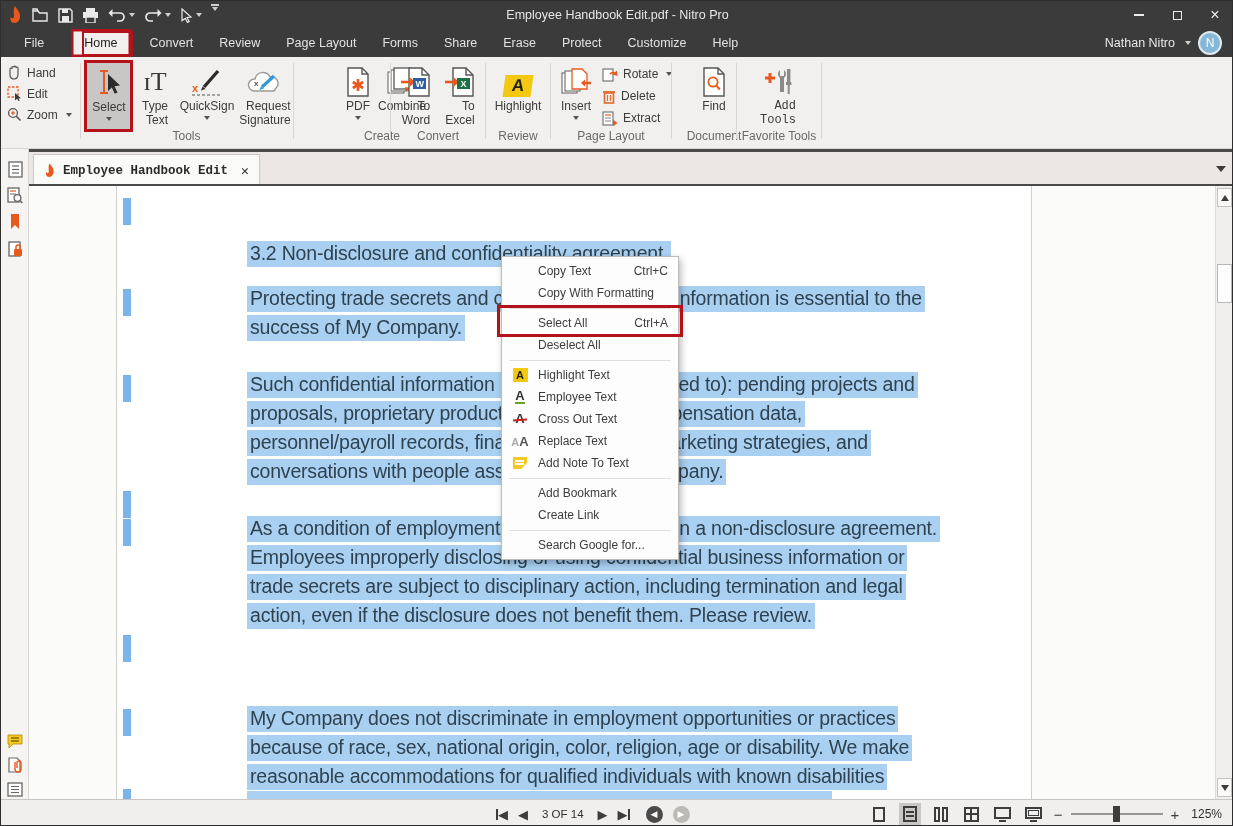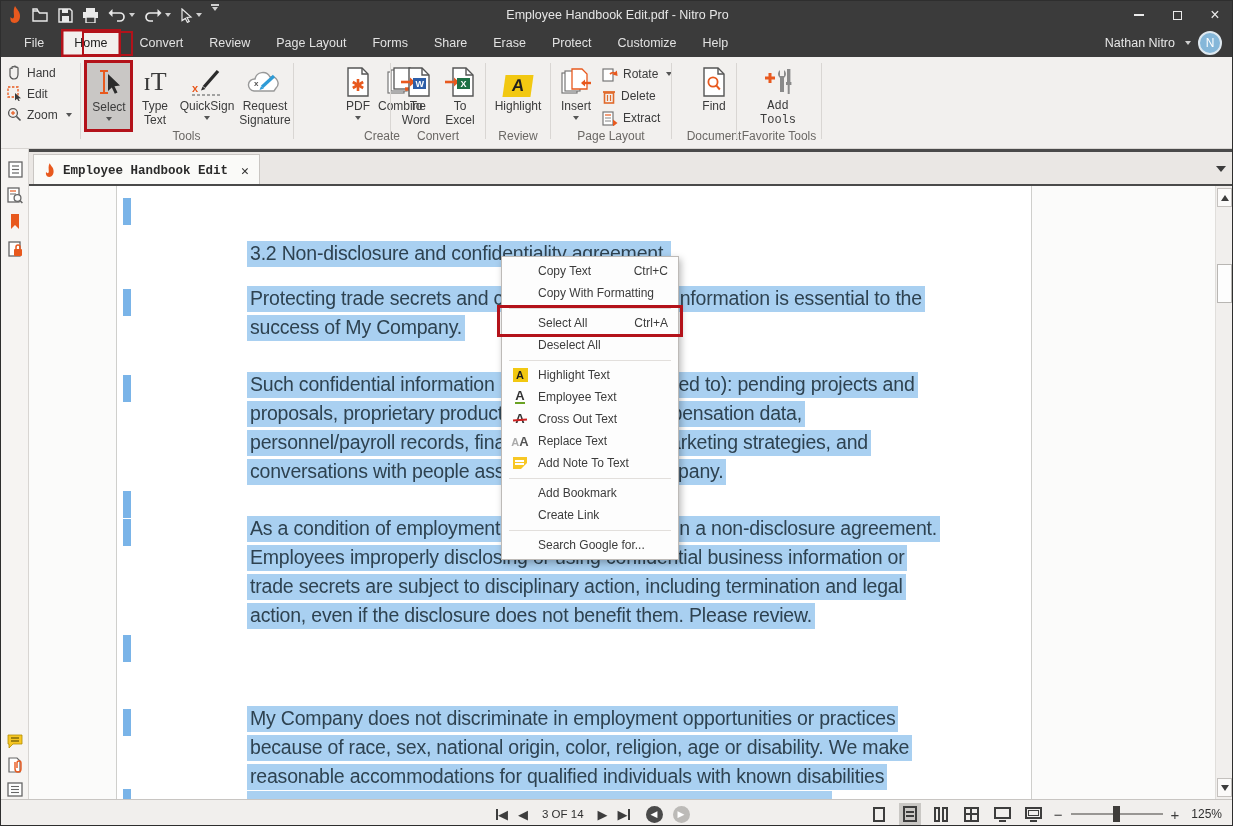--- a/index.html
+++ b/index.html
@@ -26,21 +26,21 @@
   .userbox { position:absolute; right:10px; top:28px; height:28px; display:flex; align-items:center; gap:7px; color:#e8e8e8; font-size:12.5px; }
   .avatar { width:24px; height:24px; border-radius:50%; background:#85b7d9; border:2px solid #dfe9f0; color:#fff; font-size:12px; display:flex; align-items:center; justify-content:center; }
 
   
   .ribbon { position:absolute; left:0; top:56px; width:1233px; height:92px; background:#f2f0ee; border-bottom:1px solid #d8d5d2; font-size:12px; color:#3b3b3b; }
   .navcol { position:absolute; left:6px; top:5px; width:70px; }
   .navbtn { display:flex; align-items:center; gap:5px; height:21px; cursor:default; }
   .rgroup { position:absolute; top:2px; height:86px; }
   .rgroup .glabel { position:absolute; left:0; right:0; bottom:2px; text-align:center; color:#6b6865; font-size:12px; }
   .gsep { position:absolute; top:6px; width:1px; height:76px; background:#d9d6d3; }
-  .bigbtn { position:absolute; top:2px; display:flex; flex-direction:column; align-items:center; text-align:center; cursor:default; }
+  .bigbtn { position:absolute; top:2px; display:flex; flex-direction:column; align-items:center; text-align:right; cursor:default; }
   .bigbtn .bicon { height:36px; display:flex; align-items:flex-end; justify-content:center; }
   .bigbtn .blabel { line-height:14px; margin-top:2px; white-space:pre-line; }
   .bigbtn .bcaret { width:0; height:0; border-left:3.5px solid transparent; border-right:3.5px solid transparent; border-top:4px solid #555; margin-top:3px; }
   .bigbtn.pressed { background:#c9c7c5; border:1px solid #aeaba9; }
   .smallbtn { display:flex; align-items:center; gap:5px; height:22px; cursor:default; }
 
   
   .anno { position:absolute; border:3px solid #b3121a; pointer-events:none; }
 
   
@@ -184,21 +184,21 @@
           <span class="ic-max"></span>
         </span>
       <span class="wbtn">
           <span class="ic-close">×</span>
         </span>
     </div>
   </div>
 
   <div class="tabrow">
     <span class="rtab" style="margin-left:10px;">File</span>
-    <span class="rtab active" style="margin-left:4px;">Home</span>
+    <span class="rtab active" style="margin-left:14px;">Home</span>
     <span class="rtab" style="margin-left:6px;">Convert</span>
     <span class="rtab">Review</span>
     <span class="rtab">Page Layout</span>
     <span class="rtab">Forms</span>
     <span class="rtab">Share</span>
     <span class="rtab">Erase</span>
     <span class="rtab">Protect</span>
     <span class="rtab">Customize</span>
     <span class="rtab">Help</span>
   </div>

